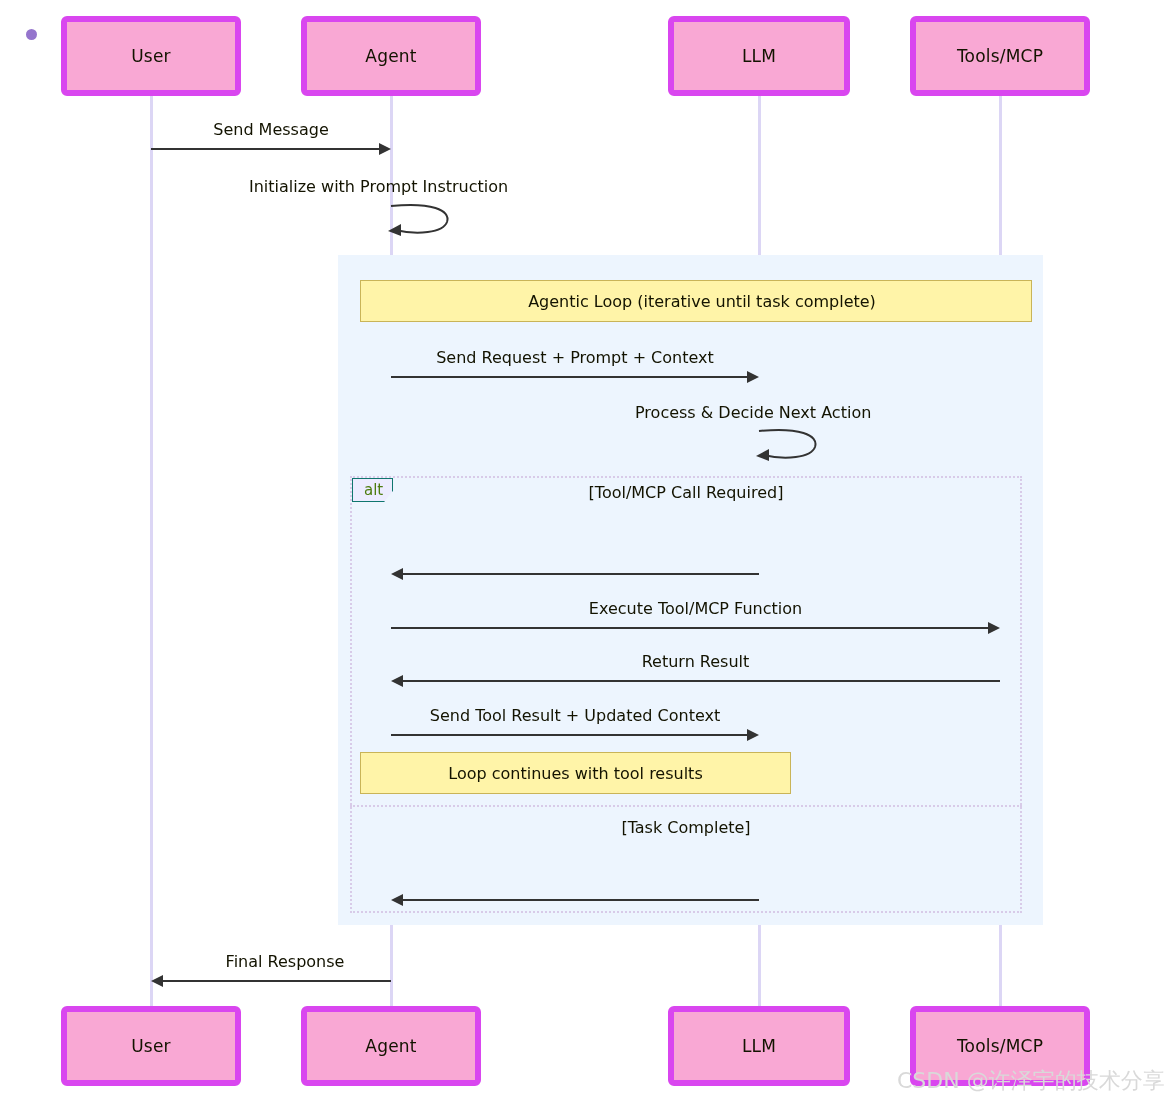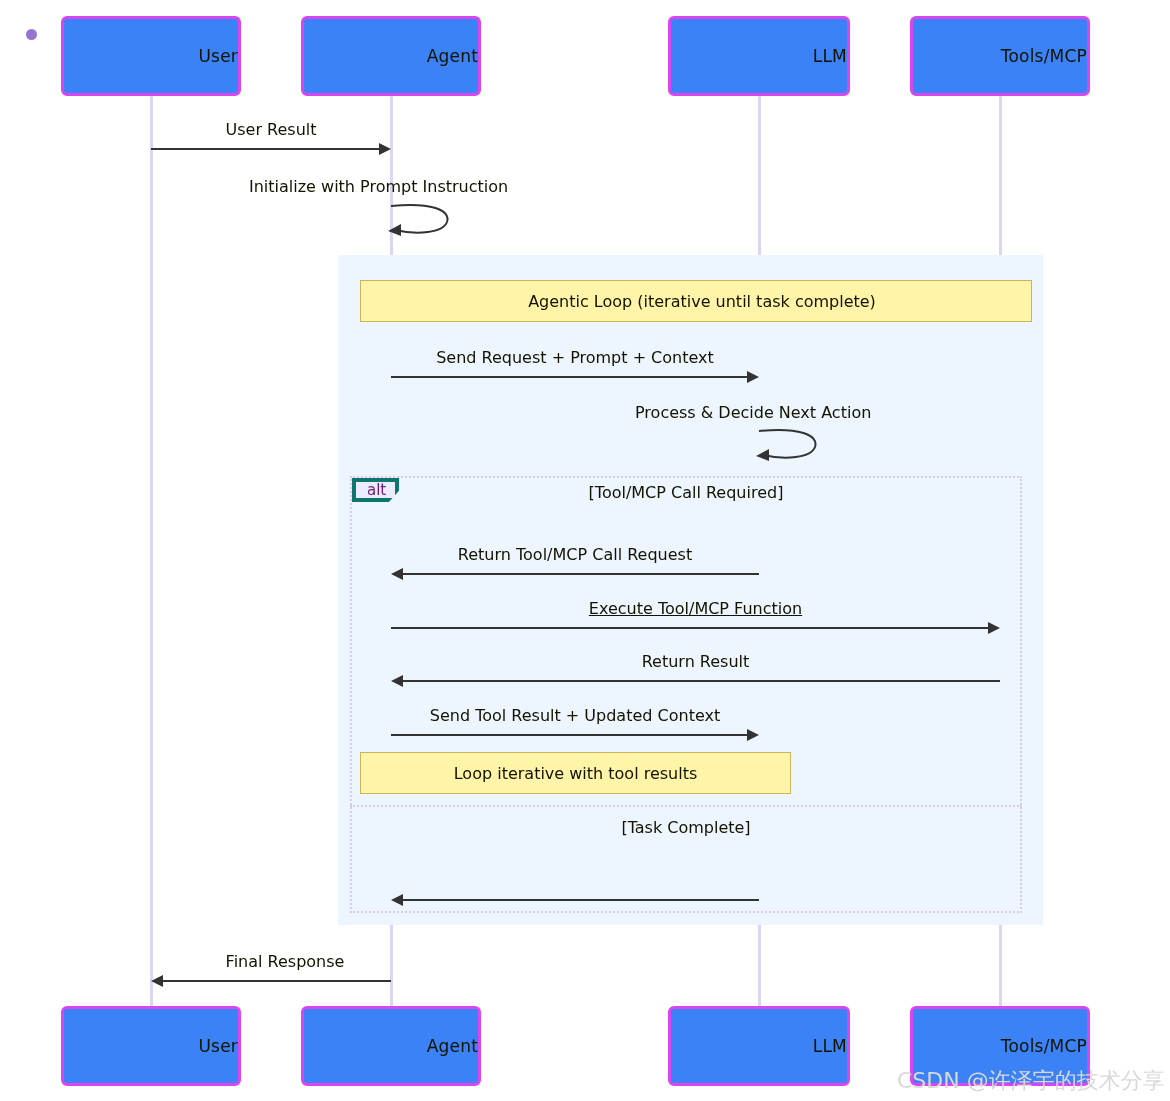--- a/index.html
+++ b/index.html
@@ -15,26 +15,26 @@
   }
   #diagram {
     position: absolute;
     left: 0; top: 0;
     width: 1170px; height: 1101px;
   }
 
   
   .actor-box {
     position: absolute;
-    background: #3b82f6;
-    border: 3px solid #d946ef;
+    background: #f9a8d4;
+    border: 6px solid #d946ef;
     border-radius: 6px;
     display: flex;
     align-items: center;
-    justify-content: flex-end;
+    justify-content: center;
     z-index: 6;
   }
   .actor-label {
     font-size: 17px;
     color: #131300;
     font-family: "DejaVu Sans", sans-serif;
     letter-spacing: 0.2px;
     white-space: nowrap;
   }
 
@@ -59,27 +59,27 @@
     z-index: 3;
   }
   .alt-divider {
     position: absolute;
     border-top: 2px dotted #D8CBE8;
     z-index: 3;
   }
   .alt-tag {
     position: absolute;
     background: #ECECFF;
-    border: 4px solid #0f766e;
+    border: 1px solid #0f766e;
     height: 24px;
     display: flex;
     align-items: center;
     padding: 0 9px 0 11px;
     font-size: 15px;
-    color: #701a75;
+    color: #4d7c0f;
     z-index: 5;
     clip-path: polygon(0 0, 100% 0, 100% 52%, 78% 100%, 0 100%);
   }
   .alt-cond {
     position: absolute;
     font-size: 16px;
     color: #131300;
     text-align: center;
     z-index: 5;
     white-space: nowrap;
@@ -182,21 +182,21 @@
   <div class="actor-box" style="left:301px; top:16px; width:180px; height:80px;">
     <span class="actor-label">Agent</span>
   </div>
   <div class="actor-box" style="left:668px; top:16px; width:182px; height:80px;">
     <span class="actor-label">LLM</span>
   </div>
   <div class="actor-box" style="left:910px; top:16px; width:180px; height:80px;">
     <span class="actor-label">Tools/MCP</span>
   </div>
 
-  <div class="msg-label" style="left:151px; top:120px; width:240px;">User Result</div>
+  <div class="msg-label" style="left:151px; top:120px; width:240px;">Send Message</div>
   <div class="msg-line" style="left:151px; top:148px; width:228px;"></div>
   <div class="arrow-head arrow-right" style="left:379px; top:143px;"></div>
 
   <div class="msg-label" style="left:249px; top:177px;text-align:right;">Initialize with Prompt Instruction</div>
   <svg class="self-loop" style="left:385px; top:200px;" width="70" height="40" viewBox="0 0 70 40">
     <path d="M 6 6 C 46 2, 66 10, 62 22 C 58 33, 32 35, 10 30" fill="none" stroke="#333333" stroke-width="2"></path>
     <polygon points="16,24 16,36 3,31" fill="#333333"></polygon>
   </svg>
 
   <div class="note-box" style="left:360px; top:280px; width:672px; height:42px;padding-left:12px;">
@@ -206,38 +206,37 @@
   <div class="msg-label" style="left:391px; top:348px; width:368px;">Send Request + Prompt + Context</div>
   <div class="msg-line" style="left:391px; top:376px; width:356px;"></div>
   <div class="arrow-head arrow-right" style="left:747px; top:371px;"></div>
 
   <div class="msg-label" style="left:635px; top:403px;">Process &amp; Decide Next Action</div>
   <svg class="self-loop" style="left:753px; top:425px;" width="70" height="40" viewBox="0 0 70 40">
     <path d="M 6 6 C 46 2, 66 10, 62 22 C 58 33, 32 35, 10 30" fill="none" stroke="#333333" stroke-width="2"></path>
     <polygon points="16,24 16,36 3,31" fill="#333333"></polygon>
   </svg>
 
-  <div class="msg-label" style="left:391px; top:545px; width:368px;">Return Tool/MCP Call Request</div>
   <div class="msg-line" style="left:403px; top:573px; width:356px;"></div>
   <div class="arrow-head arrow-left" style="left:391px; top:568px;"></div>
 
-  <div class="msg-label" style="left:391px; top:599px; width:609px;text-decoration:underline;">Execute Tool/MCP Function</div>
+  <div class="msg-label" style="left:391px; top:599px; width:609px;">Execute Tool/MCP Function</div>
   <div class="msg-line" style="left:391px; top:627px; width:597px;"></div>
   <div class="arrow-head arrow-right" style="left:988px; top:622px;"></div>
 
   <div class="msg-label" style="left:391px; top:652px; width:609px;">Return Result</div>
   <div class="msg-line" style="left:403px; top:680px; width:597px;"></div>
   <div class="arrow-head arrow-left" style="left:391px; top:675px;"></div>
 
   <div class="msg-label" style="left:391px; top:706px; width:368px;">Send Tool Result + Updated Context</div>
   <div class="msg-line" style="left:391px; top:734px; width:356px;"></div>
   <div class="arrow-head arrow-right" style="left:747px; top:729px;"></div>
 
   <div class="note-box" style="left:360px; top:752px; width:431px; height:42px;">
-    <span class="note-text">Loop iterative with tool results</span>
+    <span class="note-text">Loop continues with tool results</span>
   </div>
 
   <div class="msg-line" style="left:403px; top:899px; width:356px;"></div>
   <div class="arrow-head arrow-left" style="left:391px; top:894px;"></div>
 
   <div class="msg-label" style="left:151px; top:952px; width:240px;padding-left:28px;">Final Response</div>
   <div class="msg-line" style="left:163px; top:980px; width:228px;"></div>
   <div class="arrow-head arrow-left" style="left:151px; top:975px;"></div>
 
   <div class="actor-box" style="left:61px; top:1006px; width:180px; height:80px;">

